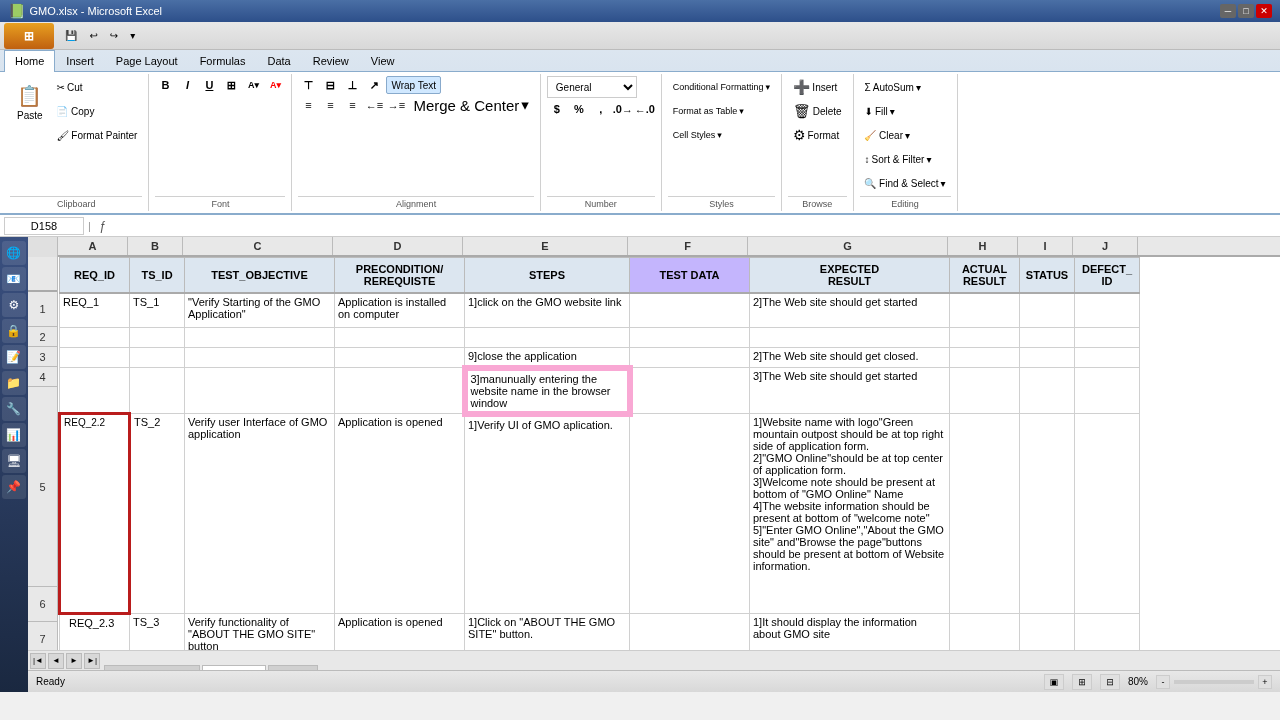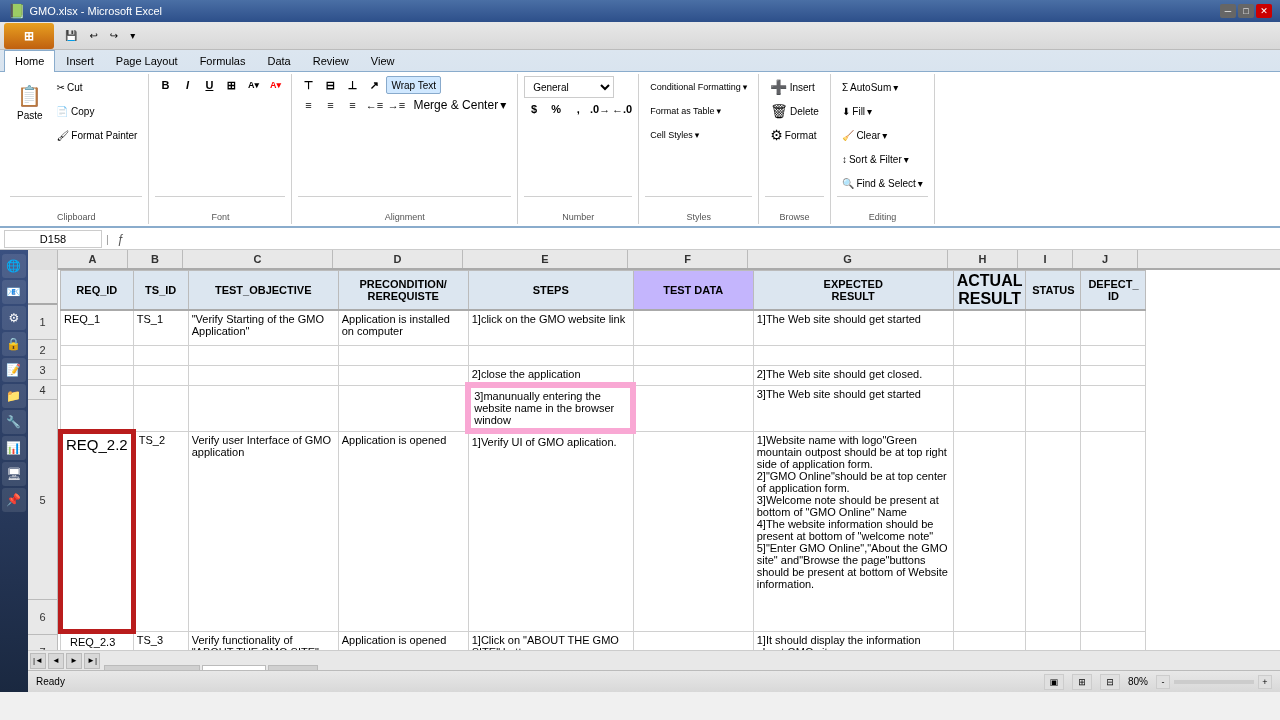--- a/index.html
+++ b/index.html
@@ -18,28 +18,28 @@
 
     
     #ribbon { background: linear-gradient(to bottom, #dce6f0, #c5d5e8); border-bottom: 2px solid #8aaccc; }
     #ribbon-tabs { display: flex; padding: 0 4px; gap: 0; }
     .ribbon-tab { padding: 4px 10px; font-size: 11px; cursor: pointer; border: 1px solid transparent; border-bottom: none; }
     .ribbon-tab.active { background: white; border-color: #8aaccc; border-bottom-color: white; margin-bottom: -1px; z-index: 1; }
     
     #ribbon-content { background: white; border-top: 1px solid #8aaccc; padding: 2px 4px; display: flex; align-items: stretch; gap: 0; min-height: 66px; }
     .ribbon-group { display: flex; flex-direction: column; align-items: stretch; border-right: 1px solid #d0d0d0; padding: 2px 6px; min-width: fit-content; }
     .ribbon-group-content { display: flex; align-items: flex-start; gap: 2px; flex: 1; }
-    .ribbon-group-label { text-align: center; font-size: 9px; color: #555; padding-top: 15px; border-top: 1px solid #d0d0d0; margin-top: 2px; }
+    .ribbon-group-label { text-align: center; font-size: 9px; color: #555; padding-top: 2px; border-top: 1px solid #d0d0d0; margin-top: 2px; }
     
     .r-btn { height: 22px; padding: 1px 4px; background: transparent; border: 1px solid transparent; cursor: pointer; font-size: 10px; display: flex; align-items: center; gap: 2px; border-radius: 2px; white-space: nowrap; }
     .r-btn.large { height: 52px; flex-direction: column; justify-content: center; padding: 2px 6px; font-size: 10px; }
 
     
     #formula-bar { display: flex; align-items: center; background: white; border-bottom: 1px solid #ccc; height: 22px; padding: 0 4px; gap: 4px; }
-    #cell-ref { width: 98px; border: 1px solid #ccc; height: 18px; padding: 0 4px; font-size: 11px; text-align: center; }
+    #cell-ref { width: 80px; border: 1px solid #ccc; height: 18px; padding: 0 4px; font-size: 11px; text-align: center; }
     #formula-bar .fb-sep { color: #999; }
     #formula-bar .fb-icon { width: 16px; display: flex; align-items: center; justify-content: center; font-size: 12px; color: #555; }
     #formula-input { flex: 1; border: none; height: 18px; padding: 0 4px; font-size: 11px; outline: none; }
 
     
     #spreadsheet-container { display: flex; flex-direction: column; flex: 1; overflow: hidden; }
     
     
     #col-header-row { display: flex; background: #e8e8e8; border-bottom: 1px solid #bbb; height: 20px; }
     .corner-cell { width: 30px; min-width: 30px; border-right: 1px solid #bbb; background: #e0e0e0; }
@@ -159,21 +159,21 @@
             <button class="r-btn" style="background:#d0e8ff;border-color:#88aacc;height:18px;">
               <span>Wrap Text</span>
             </button>
           </div>
           <div style="display:flex;gap:2px;">
             <button class="fmt-btn">≡</button>
             <button class="fmt-btn">≡</button>
             <button class="fmt-btn">≡</button>
             <button class="fmt-btn">←≡</button>
             <button class="fmt-btn">→≡</button>
-            <button class="r-btn" style="height:18px;font-size:12px;">
+            <button class="r-btn" style="height:18px;font-size:15px;">
               <span>Merge &amp; Center</span> ▾
             </button>
           </div>
         </div>
         <div class="ribbon-group-label">Alignment</div>
       </div>
 
       <div class="ribbon-group">
         <div class="ribbon-group-content" style="flex-direction:column;gap:2px;">
           <select class="ribbon-dropdown" style="width:90px;">
@@ -294,33 +294,33 @@
 
             <tbody>
                 <tr>
               <td class="header-cell" style="width:70px;min-width:70px;height:35px;text-align:center;vertical-align:middle;background:#dce6f0;font-weight:bold;border:1px solid #bbb;border-bottom:2px solid #aaa;font-size:11px;">REQ_ID</td>
               <td class="header-cell" style="width:55px;min-width:55px;height:35px;text-align:center;vertical-align:middle;background:#dce6f0;font-weight:bold;border:1px solid #bbb;border-bottom:2px solid #aaa;font-size:11px;">TS_ID</td>
               <td class="header-cell" style="width:150px;min-width:150px;height:35px;text-align:center;vertical-align:middle;background:#dce6f0;font-weight:bold;border:1px solid #bbb;border-bottom:2px solid #aaa;font-size:11px;">TEST_OBJECTIVE</td>
               <td class="header-cell" style="width:130px;min-width:130px;height:35px;text-align:center;vertical-align:middle;background:#dce6f0;font-weight:bold;border:1px solid #bbb;border-bottom:2px solid #aaa;font-size:11px;">PRECONDITION/<br>REREQUISTE</td>
               <td class="header-cell" style="width:165px;min-width:165px;height:35px;text-align:center;vertical-align:middle;background:#dce6f0;font-weight:bold;border:1px solid #bbb;border-bottom:2px solid #aaa;font-size:11px;">STEPS</td>
               <td class="header-cell" style="width:120px;min-width:120px;height:35px;text-align:center;vertical-align:middle;background:#c4b5fd;font-weight:bold;border:1px solid #bbb;border-bottom:2px solid #aaa;font-size:11px;">TEST DATA</td>
               <td class="header-cell" style="width:200px;min-width:200px;height:35px;text-align:center;vertical-align:middle;background:#dce6f0;font-weight:bold;border:1px solid #bbb;border-bottom:2px solid #aaa;font-size:11px;">EXPECTED<br>RESULT</td>
-              <td class="header-cell" style="width:70px;min-width:70px;height:35px;text-align:center;vertical-align:middle;background:#dce6f0;font-weight:bold;border:1px solid #bbb;border-bottom:2px solid #aaa;font-size:16px;">ACTUAL<br>RESULT</td>
+              <td class="header-cell" style="width:70px;min-width:70px;height:35px;text-align:center;vertical-align:middle;background:#dce6f0;font-weight:bold;border:1px solid #bbb;border-bottom:2px solid #aaa;font-size:11px;">ACTUAL<br>RESULT</td>
               <td class="header-cell" style="width:55px;min-width:55px;height:35px;text-align:center;vertical-align:middle;background:#dce6f0;font-weight:bold;border:1px solid #bbb;border-bottom:2px solid #aaa;font-size:11px;">STATUS</td>
               <td class="header-cell" style="width:65px;min-width:65px;height:35px;text-align:center;vertical-align:middle;background:#dce6f0;font-weight:bold;border:1px solid #bbb;border-bottom:2px solid #aaa;font-size:11px;">DEFECT_<br>ID</td>
             </tr>
 
             <tr style="height:35px;">
               <td style="width:70px;border:1px solid #d0d0d0;padding:2px 3px;font-size:11px;vertical-align:top;">REQ_1</td>
               <td style="width:55px;border:1px solid #d0d0d0;padding:2px 3px;font-size:11px;vertical-align:top;">TS_1</td>
               <td style="width:150px;border:1px solid #d0d0d0;padding:2px 3px;font-size:11px;vertical-align:top;white-space:normal;">"Verify Starting of  the GMO Application"</td>
               <td style="width:130px;border:1px solid #d0d0d0;padding:2px 3px;font-size:11px;vertical-align:top;white-space:normal;">Application is installed on computer</td>
               <td style="width:165px;border:1px solid #d0d0d0;padding:2px 3px;font-size:11px;vertical-align:top;white-space:normal;">1]click on the GMO website link</td>
               <td style="width:120px;border:1px solid #d0d0d0;padding:2px 3px;font-size:11px;vertical-align:top;"></td>
-              <td style="width:200px;border:1px solid #d0d0d0;padding:2px 3px;font-size:11px;vertical-align:top;white-space:normal;">1]The Web site should get started</td>
+              <td style="width:200px;border:1px solid #d0d0d0;padding:2px 3px;font-size:11px;vertical-align:top;white-space:normal;">2]The Web site should get started</td>
               <td style="width:70px;border:1px solid #d0d0d0;padding:2px 3px;font-size:11px;vertical-align:top;"></td>
               <td style="width:55px;border:1px solid #d0d0d0;padding:2px 3px;font-size:11px;vertical-align:top;"></td>
               <td style="width:65px;border:1px solid #d0d0d0;padding:2px 3px;font-size:11px;vertical-align:top;"></td>
             </tr>
 
             <tr style="height:20px;">
               <td style="width:70px;border:1px solid #d0d0d0;padding:2px 3px;font-size:11px;"></td>
               <td style="border:1px solid #d0d0d0;padding:2px 3px;font-size:11px;"></td>
               <td style="border:1px solid #d0d0d0;padding:2px 3px;font-size:11px;"></td>
               <td style="border:1px solid #d0d0d0;padding:2px 3px;font-size:11px;"></td>
@@ -330,21 +330,21 @@
               <td style="border:1px solid #d0d0d0;padding:2px 3px;font-size:11px;"></td>
               <td style="border:1px solid #d0d0d0;padding:2px 3px;font-size:11px;"></td>
               <td style="border:1px solid #d0d0d0;padding:2px 3px;font-size:11px;"></td>
             </tr>
 
             <tr style="height:20px;">
               <td style="border:1px solid #d0d0d0;padding:2px 3px;font-size:11px;"></td>
               <td style="border:1px solid #d0d0d0;padding:2px 3px;font-size:11px;"></td>
               <td style="border:1px solid #d0d0d0;padding:2px 3px;font-size:11px;"></td>
               <td style="border:1px solid #d0d0d0;padding:2px 3px;font-size:11px;"></td>
-              <td style="border:1px solid #d0d0d0;padding:2px 3px;font-size:11px;white-space:normal;">2]close the application</td>
+              <td style="border:1px solid #d0d0d0;padding:2px 3px;font-size:11px;white-space:normal;">9]close the application</td>
               <td style="border:1px solid #d0d0d0;padding:2px 3px;font-size:11px;"></td>
               <td style="border:1px solid #d0d0d0;padding:2px 3px;font-size:11px;white-space:normal;">2]The Web site  should get closed.</td>
               <td style="border:1px solid #d0d0d0;padding:2px 3px;font-size:11px;"></td>
               <td style="border:1px solid #d0d0d0;padding:2px 3px;font-size:11px;"></td>
               <td style="border:1px solid #d0d0d0;padding:2px 3px;font-size:11px;"></td>
             </tr>
 
             <tr style="height:20px;">
               <td style="border:1px solid #d0d0d0;padding:2px 3px;font-size:11px;"></td>
               <td style="border:1px solid #d0d0d0;padding:2px 3px;font-size:11px;"></td>
@@ -352,21 +352,21 @@
               <td style="border:1px solid #d0d0d0;padding:2px 3px;font-size:11px;"></td>
               <td style="border:6px solid #f9a8d4;padding:2px 3px;font-size:11px;white-space:normal;">3]manunually entering the website name in the browser window</td>
               <td style="border:1px solid #d0d0d0;padding:2px 3px;font-size:11px;"></td>
               <td style="border:1px solid #d0d0d0;padding:2px 3px;font-size:11px;white-space:normal;">3]The Web site should get started</td>
               <td style="border:1px solid #d0d0d0;padding:2px 3px;font-size:11px;"></td>
               <td style="border:1px solid #d0d0d0;padding:2px 3px;font-size:11px;"></td>
               <td style="border:1px solid #d0d0d0;padding:2px 3px;font-size:11px;"></td>
             </tr>
 
             <tr style="height:200px;">
-              <td style="border:5px solid #b91c1c;padding:2px 3px;font-size:15px;vertical-align:top;">REQ_2.2</td>
+              <td style="border:3px solid #b91c1c;padding:2px 3px;font-size:10px;vertical-align:top;">REQ_2.2</td>
               <td style="border:1px solid #d0d0d0;padding:2px 3px;font-size:11px;vertical-align:top;">TS_2</td>
               <td style="border:1px solid #d0d0d0;padding:2px 3px;font-size:11px;vertical-align:top;white-space:normal;">Verify user Interface of  GMO application</td>
               <td style="border:1px solid #d0d0d0;padding:2px 3px;font-size:11px;vertical-align:top;white-space:normal;">Application is opened</td>
               <td style="border:1px solid #d0d0d0;padding:2px 3px;font-size:11px;vertical-align:top;white-space:normal;">1]Verify  UI of GMO aplication.</td>
               <td style="border:1px solid #d0d0d0;padding:2px 3px;font-size:11px;vertical-align:top;"></td>
               <td style="border:1px solid #d0d0d0;padding:2px 3px;font-size:11px;vertical-align:top;white-space:normal;">1]Website name with logo"Green mountain outpost should be at top right side of application form.<br>2]"GMO Online"should be at top center of application form.<br>3]Welcome note should be present at bottom of "GMO Online" Name<br>4]The website information should be present at bottom of "welcome note"<br>5]"Enter GMO Online","About the GMO site" and"Browse the page"buttons should be present at bottom of Website information.</td>
               <td style="border:1px solid #d0d0d0;padding:2px 3px;font-size:11px;vertical-align:top;"></td>
               <td style="border:1px solid #d0d0d0;padding:2px 3px;font-size:11px;vertical-align:top;"></td>
               <td style="border:1px solid #d0d0d0;padding:2px 3px;font-size:11px;vertical-align:top;"></td>
             </tr>

